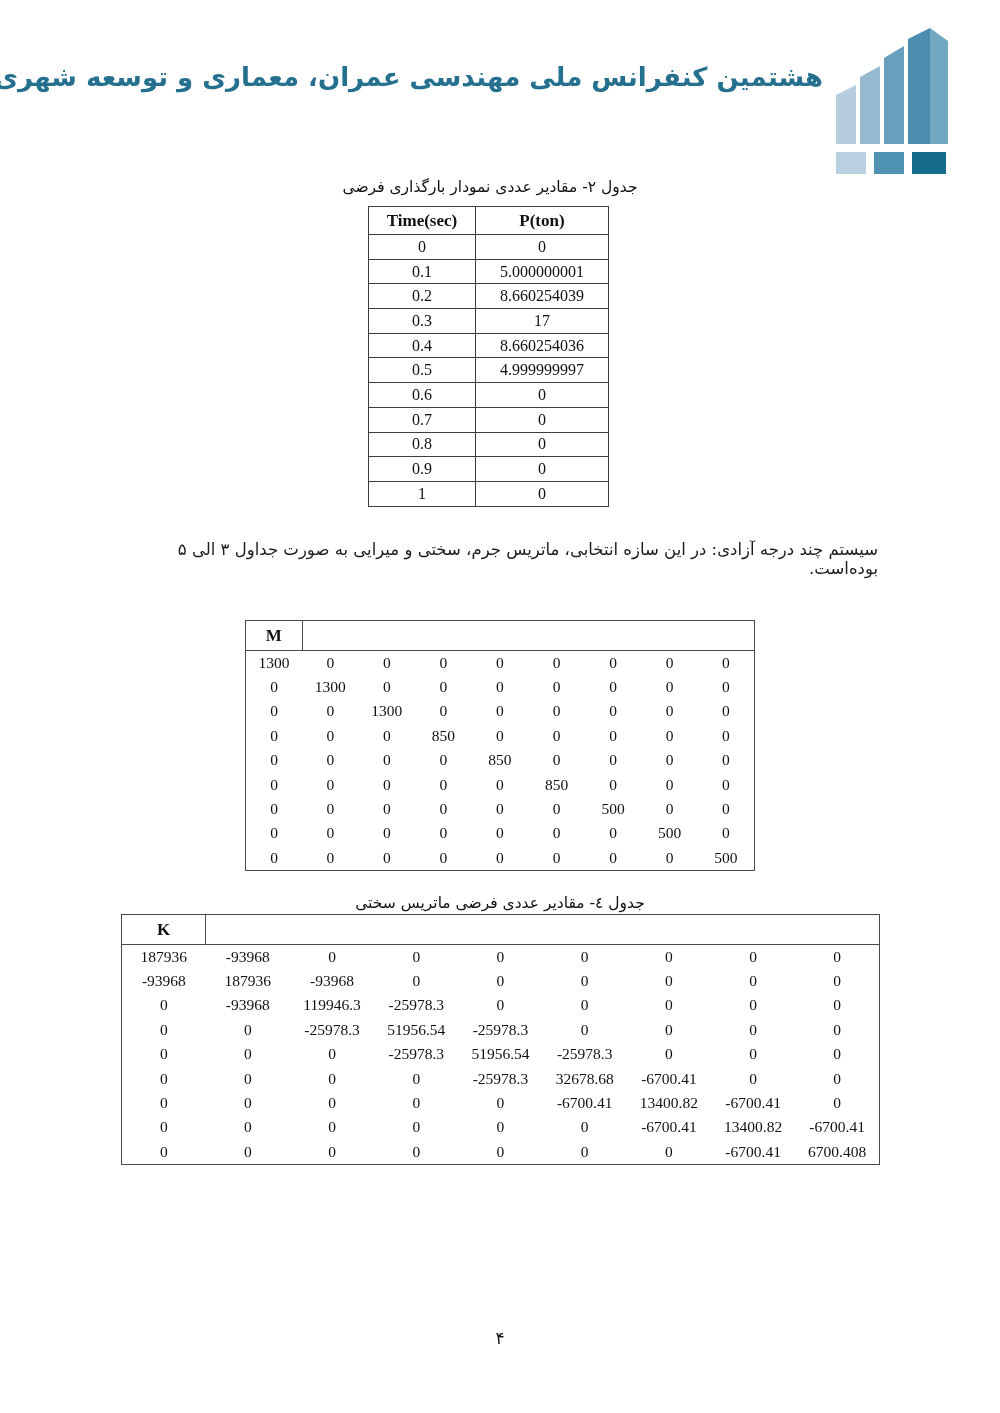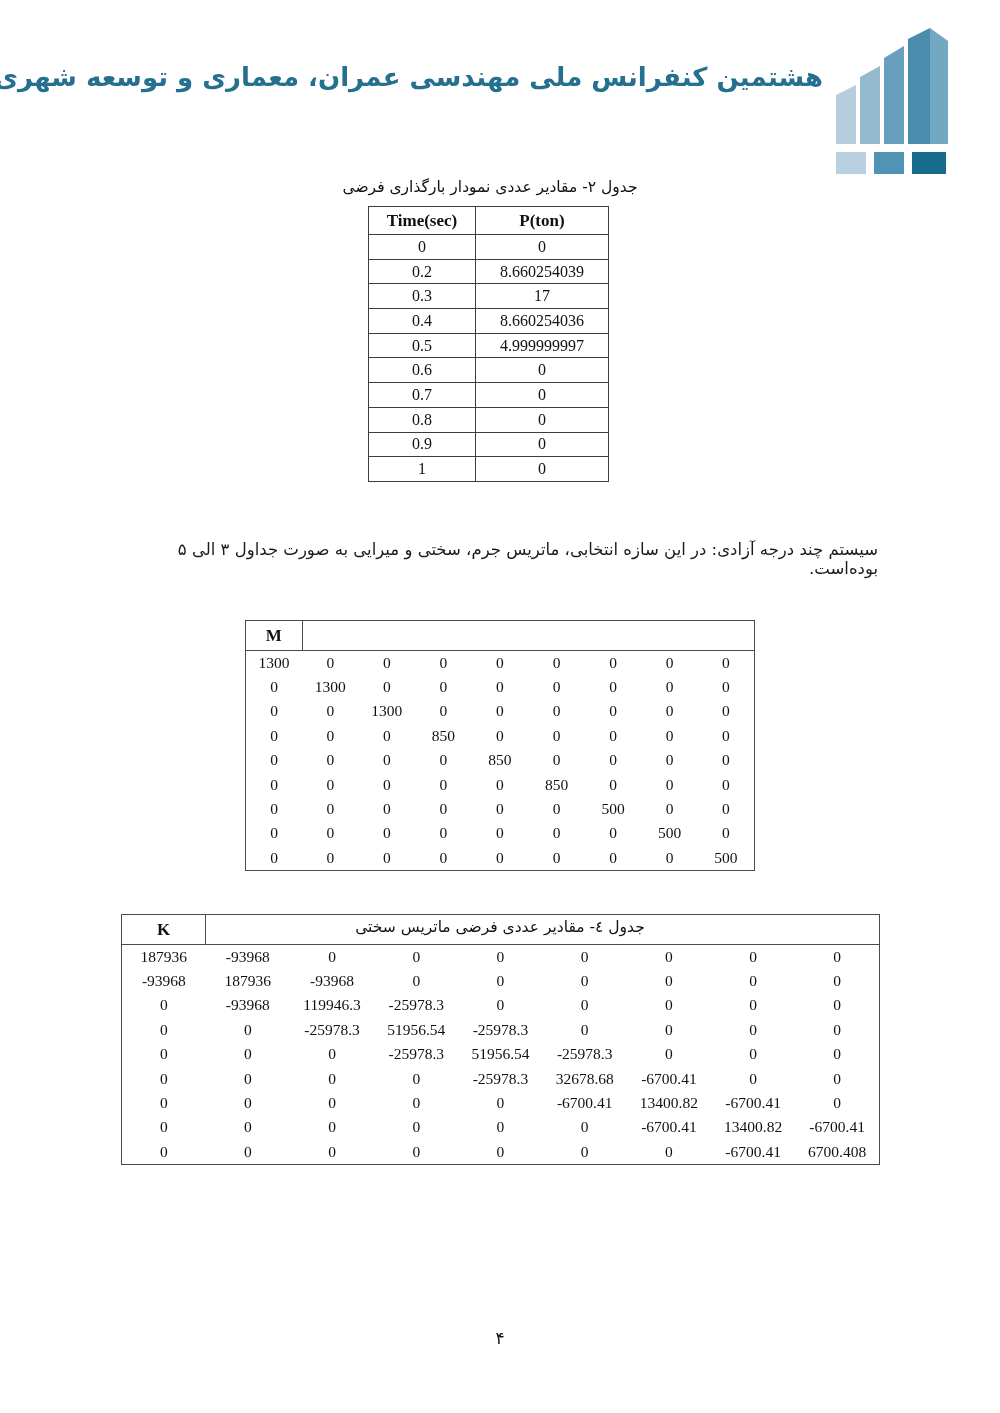--- a/index.html
+++ b/index.html
@@ -161,20 +161,24 @@
         <th>Time(sec)</th>
         <th>P(ton)</th>
       </tr>
     </thead>
     <tbody>
         <tr>
           <td>0</td>
           <td>0</td>
         </tr>
         <tr>
+          <td>0.1</td>
+          <td>5.000000001</td>
+        </tr>
+        <tr>
           <td>0.2</td>
           <td>8.660254039</td>
         </tr>
         <tr>
           <td>0.3</td>
           <td>17</td>
         </tr>
         <tr>
           <td>0.4</td>
           <td>8.660254036</td>
@@ -323,21 +327,21 @@
           <td>0</td>
           <td>0</td>
           <td>0</td>
           <td>0</td>
           <td>0</td>
           <td>500</td>
         </tr>
       </tbody>
   </table>
 
-  <div class="tbl-title" style="left:300px; top:918px; width:400px;">جدول ٤- مقادیر عددی فرضی ماتریس سختی</div>
+  <div class="tbl-title" style="left:300px; top:894px; width:400px;">جدول ٤- مقادیر عددی فرضی ماتریس سختی</div>
 
   <table class="matrix stiff-matrix">
     <colgroup>
       <col>
         <col>
         <col>
         <col>
         <col>
         <col>
         <col>

